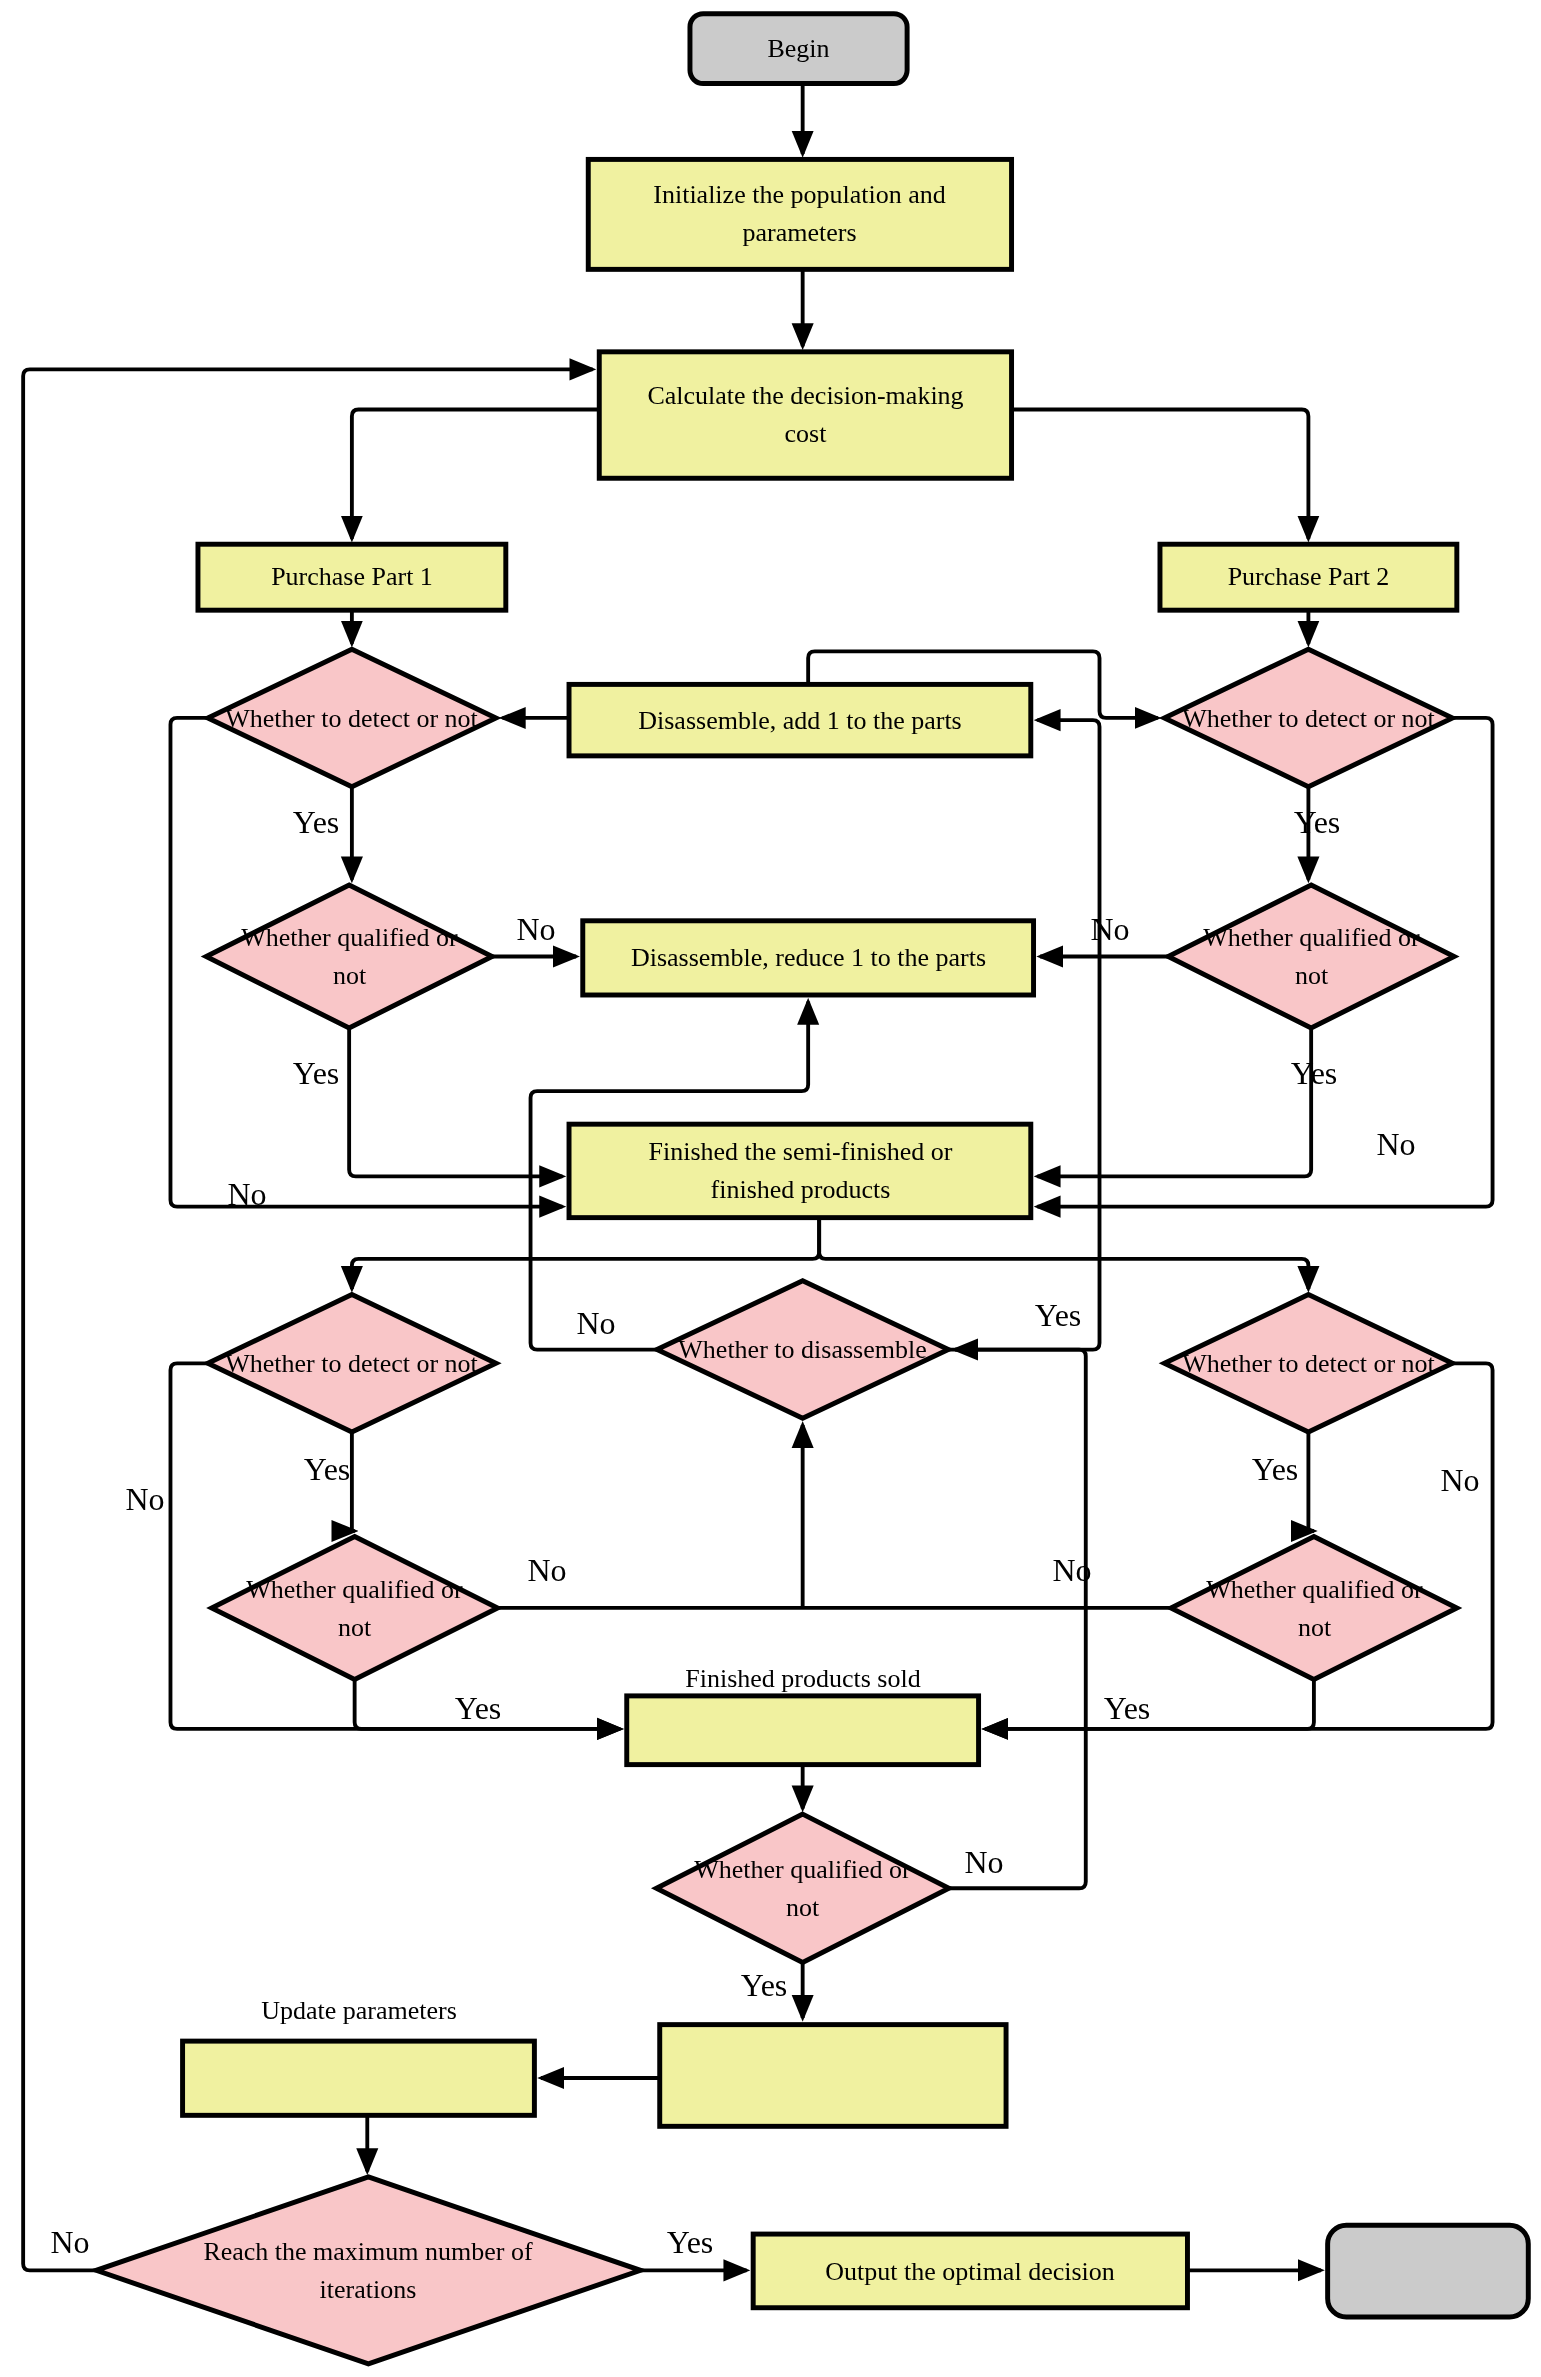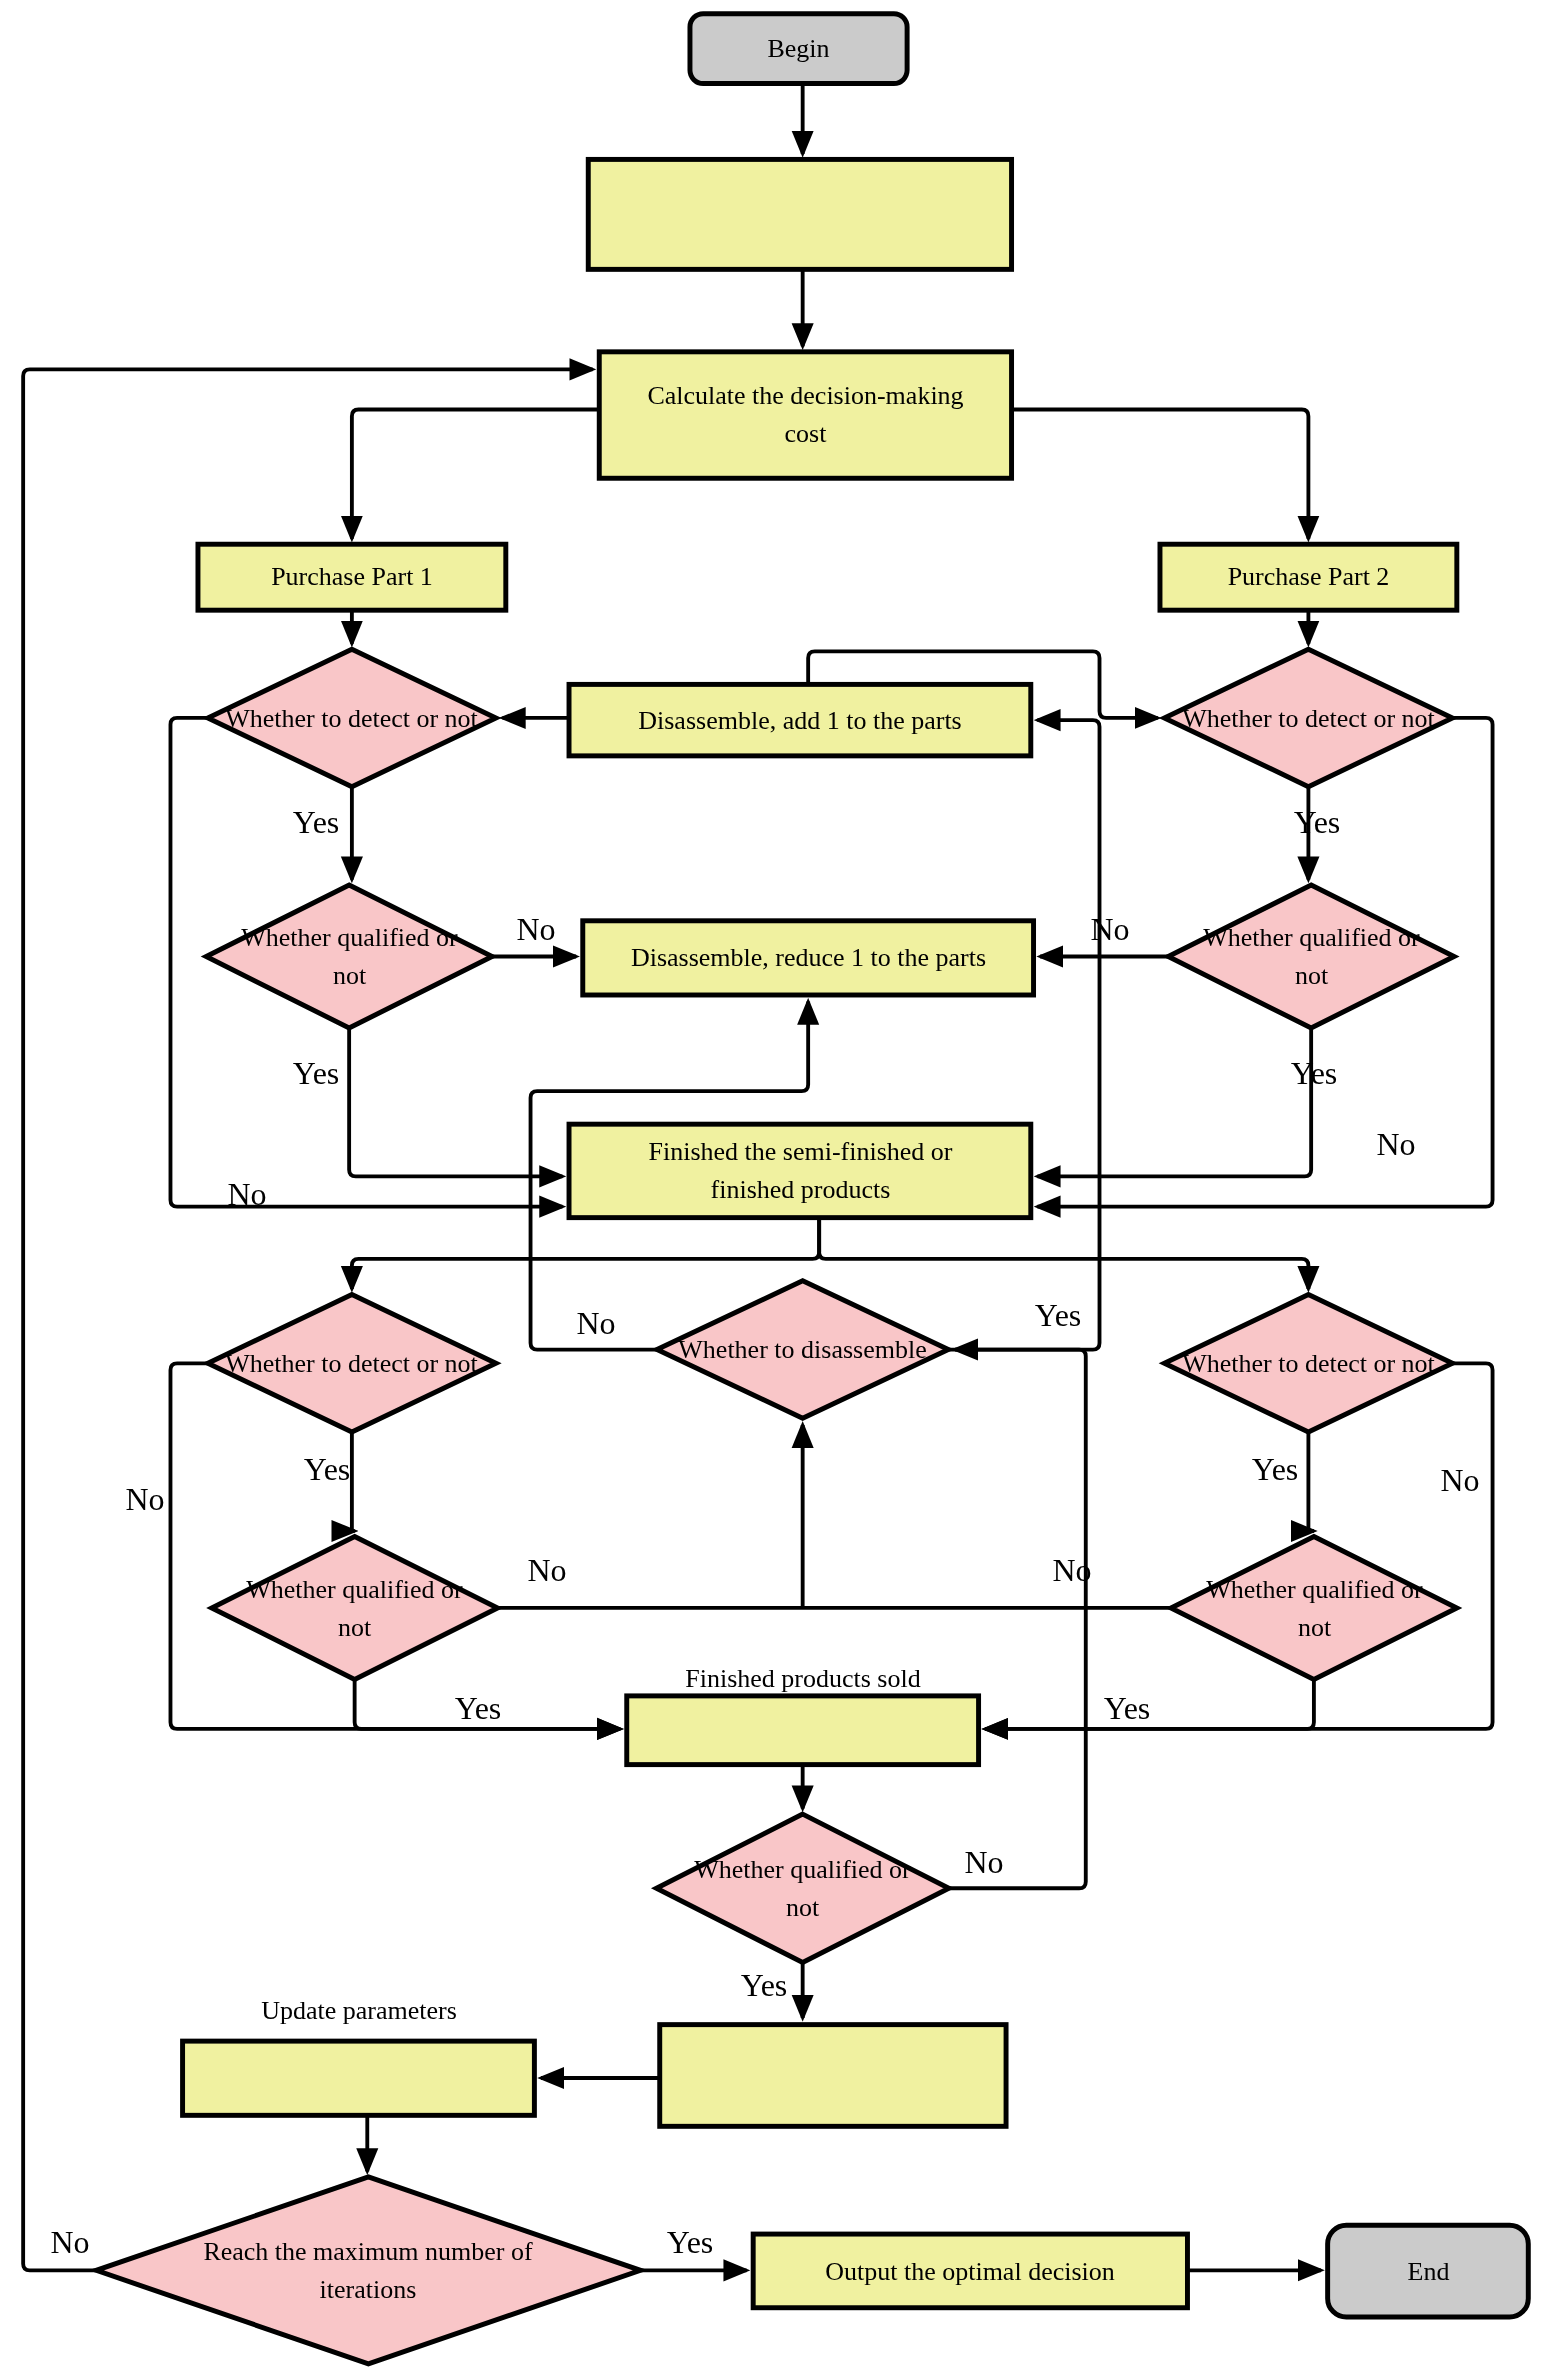--- a/index.html
+++ b/index.html
@@ -110,41 +110,41 @@
       <polygon points="1460,3300 1726,3435 1460,3570 1194,3435" fill="#f9c6c8"></polygon>
       <rect x="1200" y="3683" width="630" height="185" fill="#f0f1a0"></rect>
       <rect x="332" y="3713" width="640" height="135" fill="#f0f1a0"></rect>
       <polygon points="670,3960 1165,4130 670,4300 175,4130" fill="#f9c6c8"></polygon>
       <rect x="1370" y="4064" width="790" height="134" fill="#f0f1a0"></rect>
       <rect x="2415" y="4048" width="365" height="167" rx="34" fill="#cbcbcb"></rect>
     </g>
   </svg>
 
   <div class="lbl" style="left:690px;top:13.7px;width:217px;height:70px;">Begin</div>
+  <div class="lbl" style="left:610px;top:159px;width:379px;height:110px;">Initialize the population and parameters</div>
   <div class="lbl" style="left:638px;top:352px;width:335px;height:126px;">Calculate the decision-making cost</div>
   <div class="lbl" style="left:198px;top:544px;width:308px;height:66px;">Purchase Part 1</div>
   <div class="lbl" style="left:1160px;top:544px;width:297px;height:66px;">Purchase Part 2</div>
   <div class="lbl" style="left:225px;top:658px;width:253px;height:121px;">Whether to detect or not</div>
   <div class="lbl" style="left:1182px;top:658px;width:253px;height:121px;">Whether to detect or not</div>
   <div class="lbl" style="left:569px;top:685px;width:462px;height:71px;">Disassemble, add 1 to the parts</div>
   <div class="lbl" style="left:234px;top:896px;width:231px;height:121px;">Whether qualified or not</div>
   <div class="lbl" style="left:1196px;top:896px;width:231px;height:121px;">Whether qualified or not</div>
   <div class="lbl" style="left:583px;top:921px;width:451px;height:74px;">Disassemble, reduce 1 to the parts</div>
   <div class="lbl" style="left:608px;top:1124px;width:385px;height:93px;">Finished the semi-finished or finished products</div>
   <div class="lbl" style="left:225px;top:1303px;width:253px;height:121px;">Whether to detect or not</div>
   <div class="lbl" style="left:1182px;top:1303px;width:253px;height:121px;">Whether to detect or not</div>
   <div class="lbl" style="left:676px;top:1289px;width:253px;height:121px;">Whether to disassemble</div>
   <div class="lbl" style="left:239px;top:1548px;width:231px;height:121px;">Whether qualified or not</div>
   <div class="lbl" style="left:1199px;top:1548px;width:231px;height:121px;">Whether qualified or not</div>
   <div class="lbl" style="left:627px;top:1644px;width:352px;height:69px;">Finished products sold</div>
   <div class="lbl" style="left:687px;top:1828px;width:231px;height:121px;">Whether qualified or not</div>
   <div class="lbl" style="left:183px;top:1974px;width:352px;height:74px;">Update parameters</div>
   <div class="lbl" style="left:192px;top:2205px;width:352px;height:132px;">Reach the maximum number of iterations</div>
   <div class="lbl" style="left:753px;top:2235px;width:434px;height:74px;">Output the optimal decision</div>
-  <div class="lbl" style="left:1328px;top:2226px;width:201px;height:92px;">End</div>
 
   <div class="edge-lbl" style="left:275px;top:805px;">Yes</div>
   <div class="edge-lbl" style="left:1276px;top:805px;">Yes</div>
   <div class="edge-lbl" style="left:495px;top:912px;">No</div>
   <div class="edge-lbl" style="left:1069px;top:912px;">No</div>
   <div class="edge-lbl" style="left:275px;top:1056px;">Yes</div>
   <div class="edge-lbl" style="left:1273px;top:1056px;">Yes</div>
   <div class="edge-lbl" style="left:206px;top:1177px;">No</div>
   <div class="edge-lbl" style="left:1355px;top:1127px;">No</div>
   <div class="edge-lbl" style="left:555px;top:1306px;">No</div>

